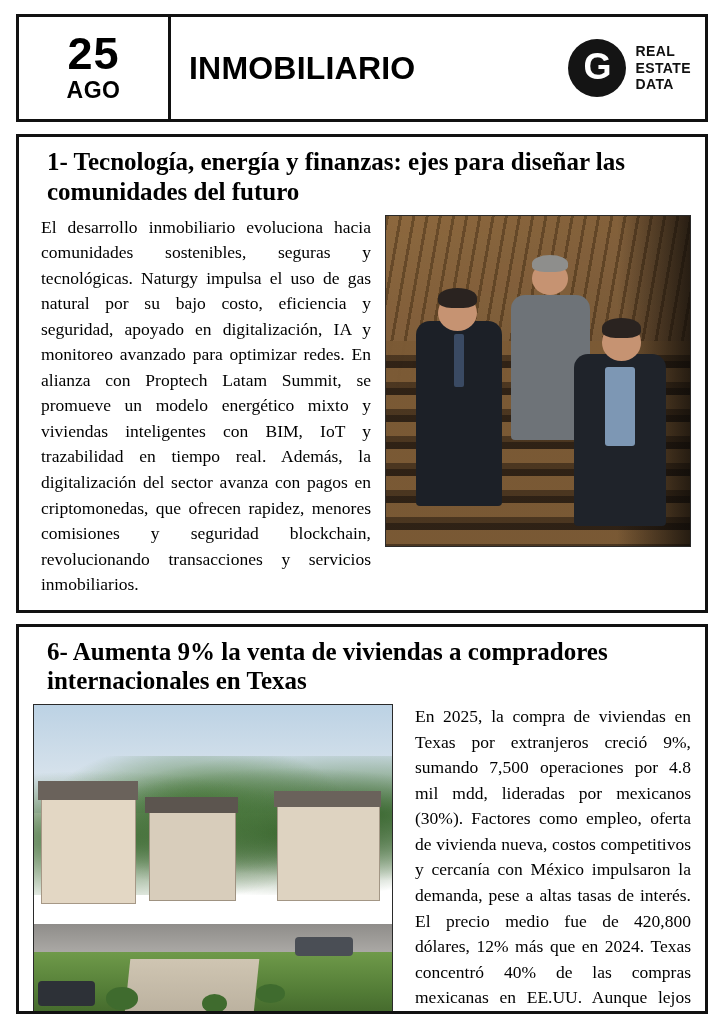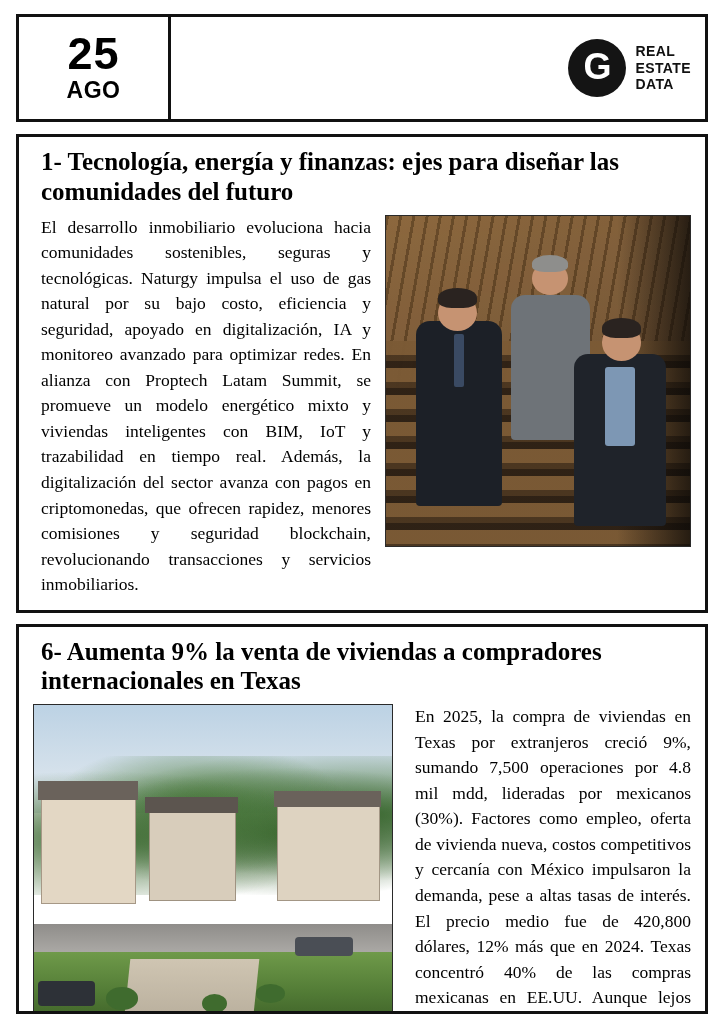--- a/index.html
+++ b/index.html
@@ -124,21 +124,21 @@
     margin-top: 11px;
     flex: 1 1 auto;
     padding-bottom: 0;
     overflow: hidden;
   }
   .article-title {
     font-family: "Liberation Serif", serif;
     font-weight: bold;
     font-size: 25px;
     line-height: 1.19;
-    margin: 0 0 8px 8px;
+    margin: 0 0 8px 14px;
   }
   .body-row {
     display: flex;
     gap: 14px;
     align-items: flex-start;
   }
   .body-row.reverse {
     flex-direction: row-reverse;
   }
   .col-text {
@@ -256,20 +256,21 @@
 <body>
 
 <div class="page">
 
   <div class="masthead">
     <div class="date-box">
       <div class="day">25</div>
       <div class="month">AGO</div>
     </div>
     <div class="masthead-title">
+      <div class="line">INMOBILIARIO</div>
     </div>
     <div class="logo-wrap">
       <div class="logo-mark">
         <span>G</span>
       </div>
       <div class="logo-text">
         <div>REAL</div>
         <div>ESTATE</div>
         <div>DATA</div>
       </div>

